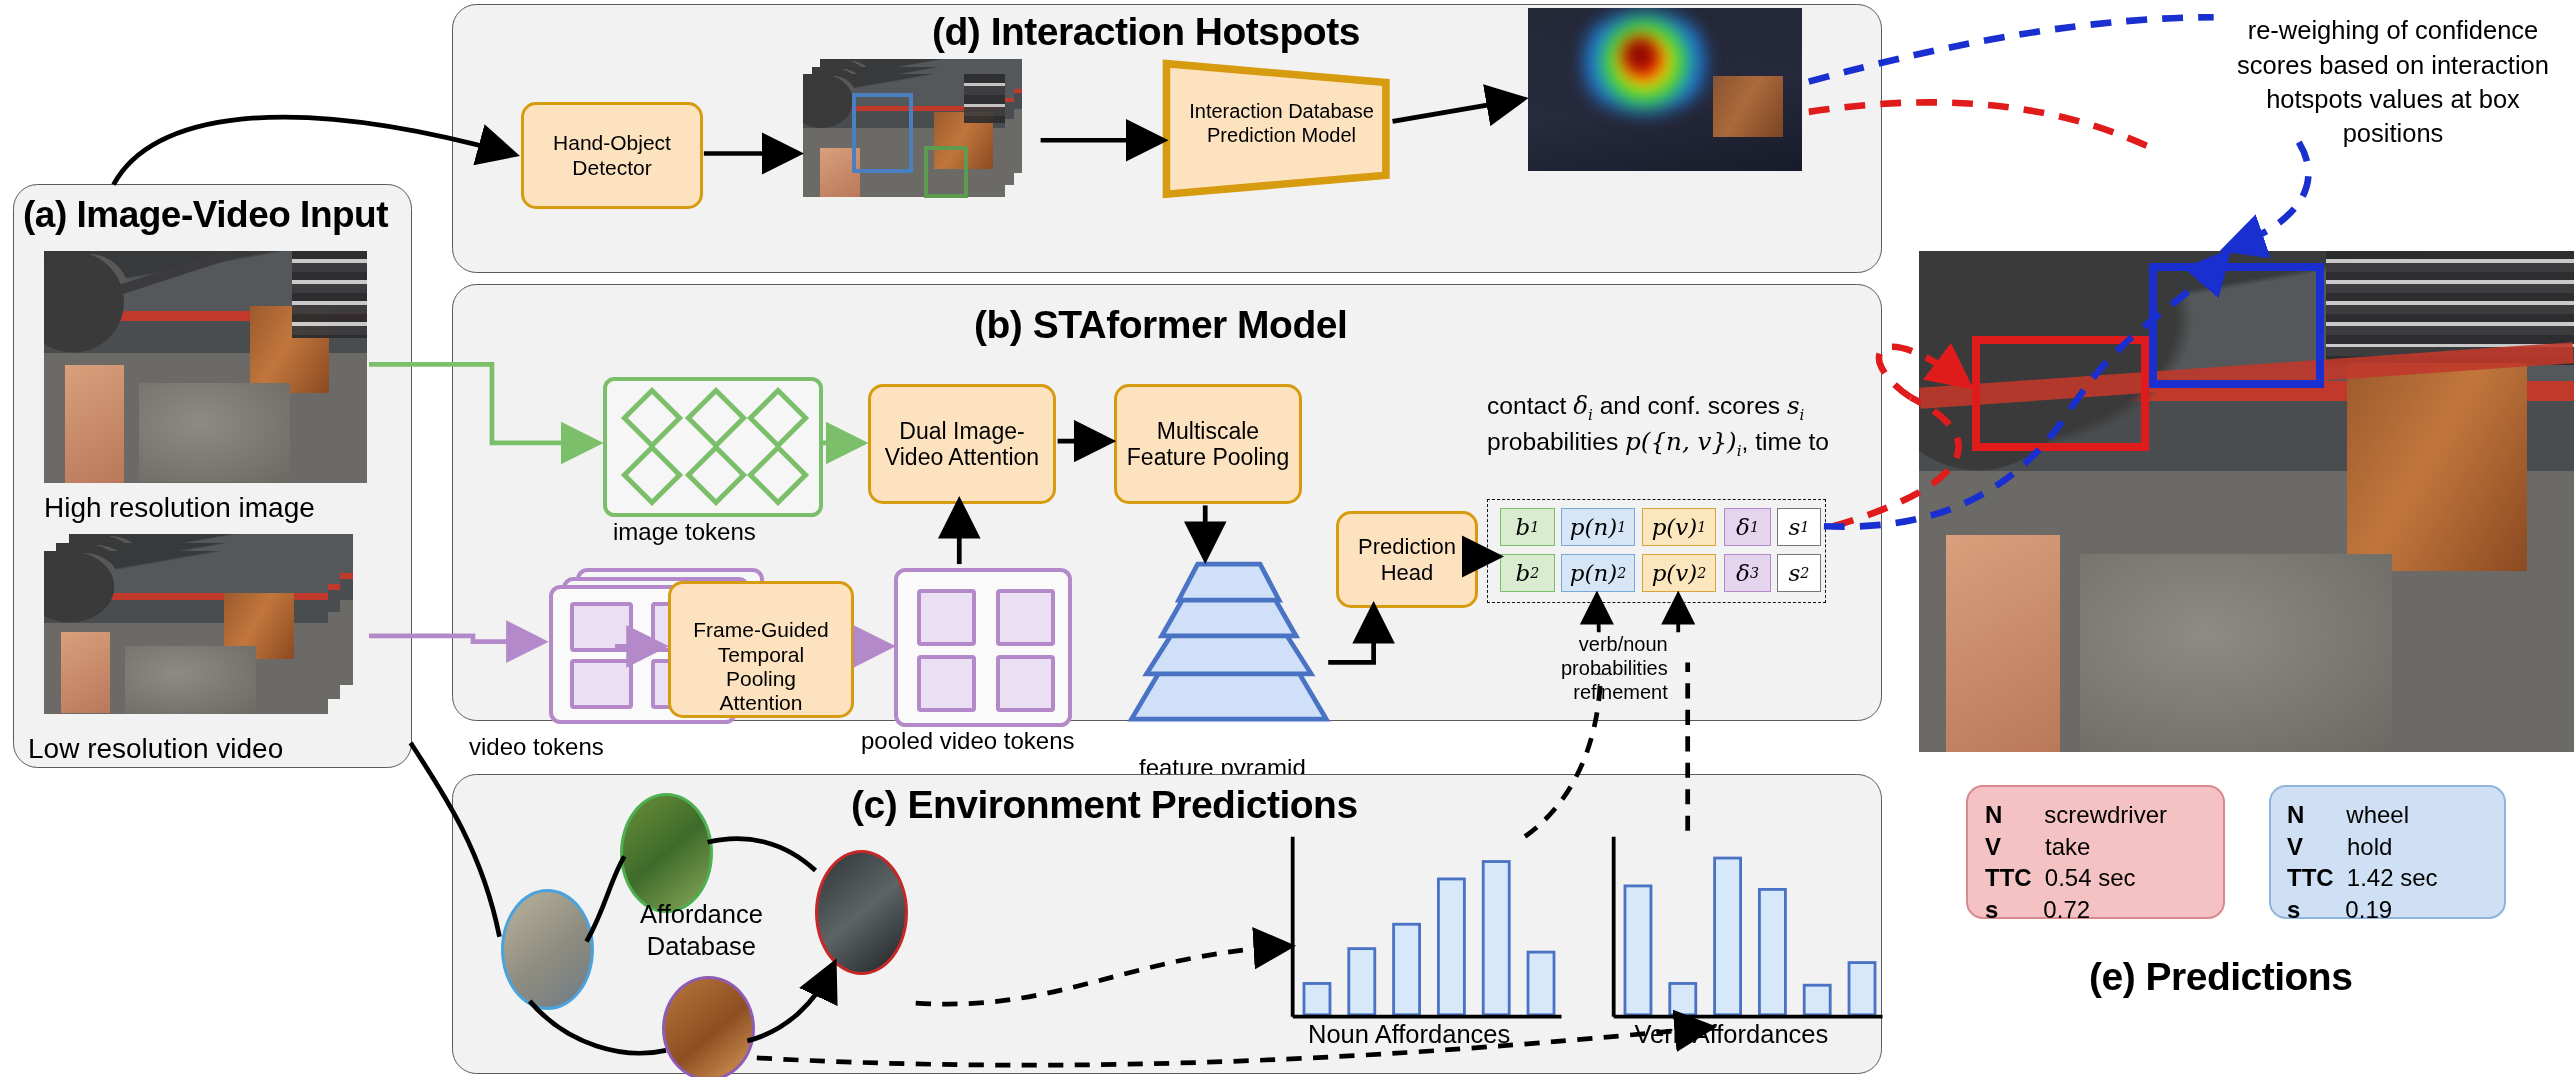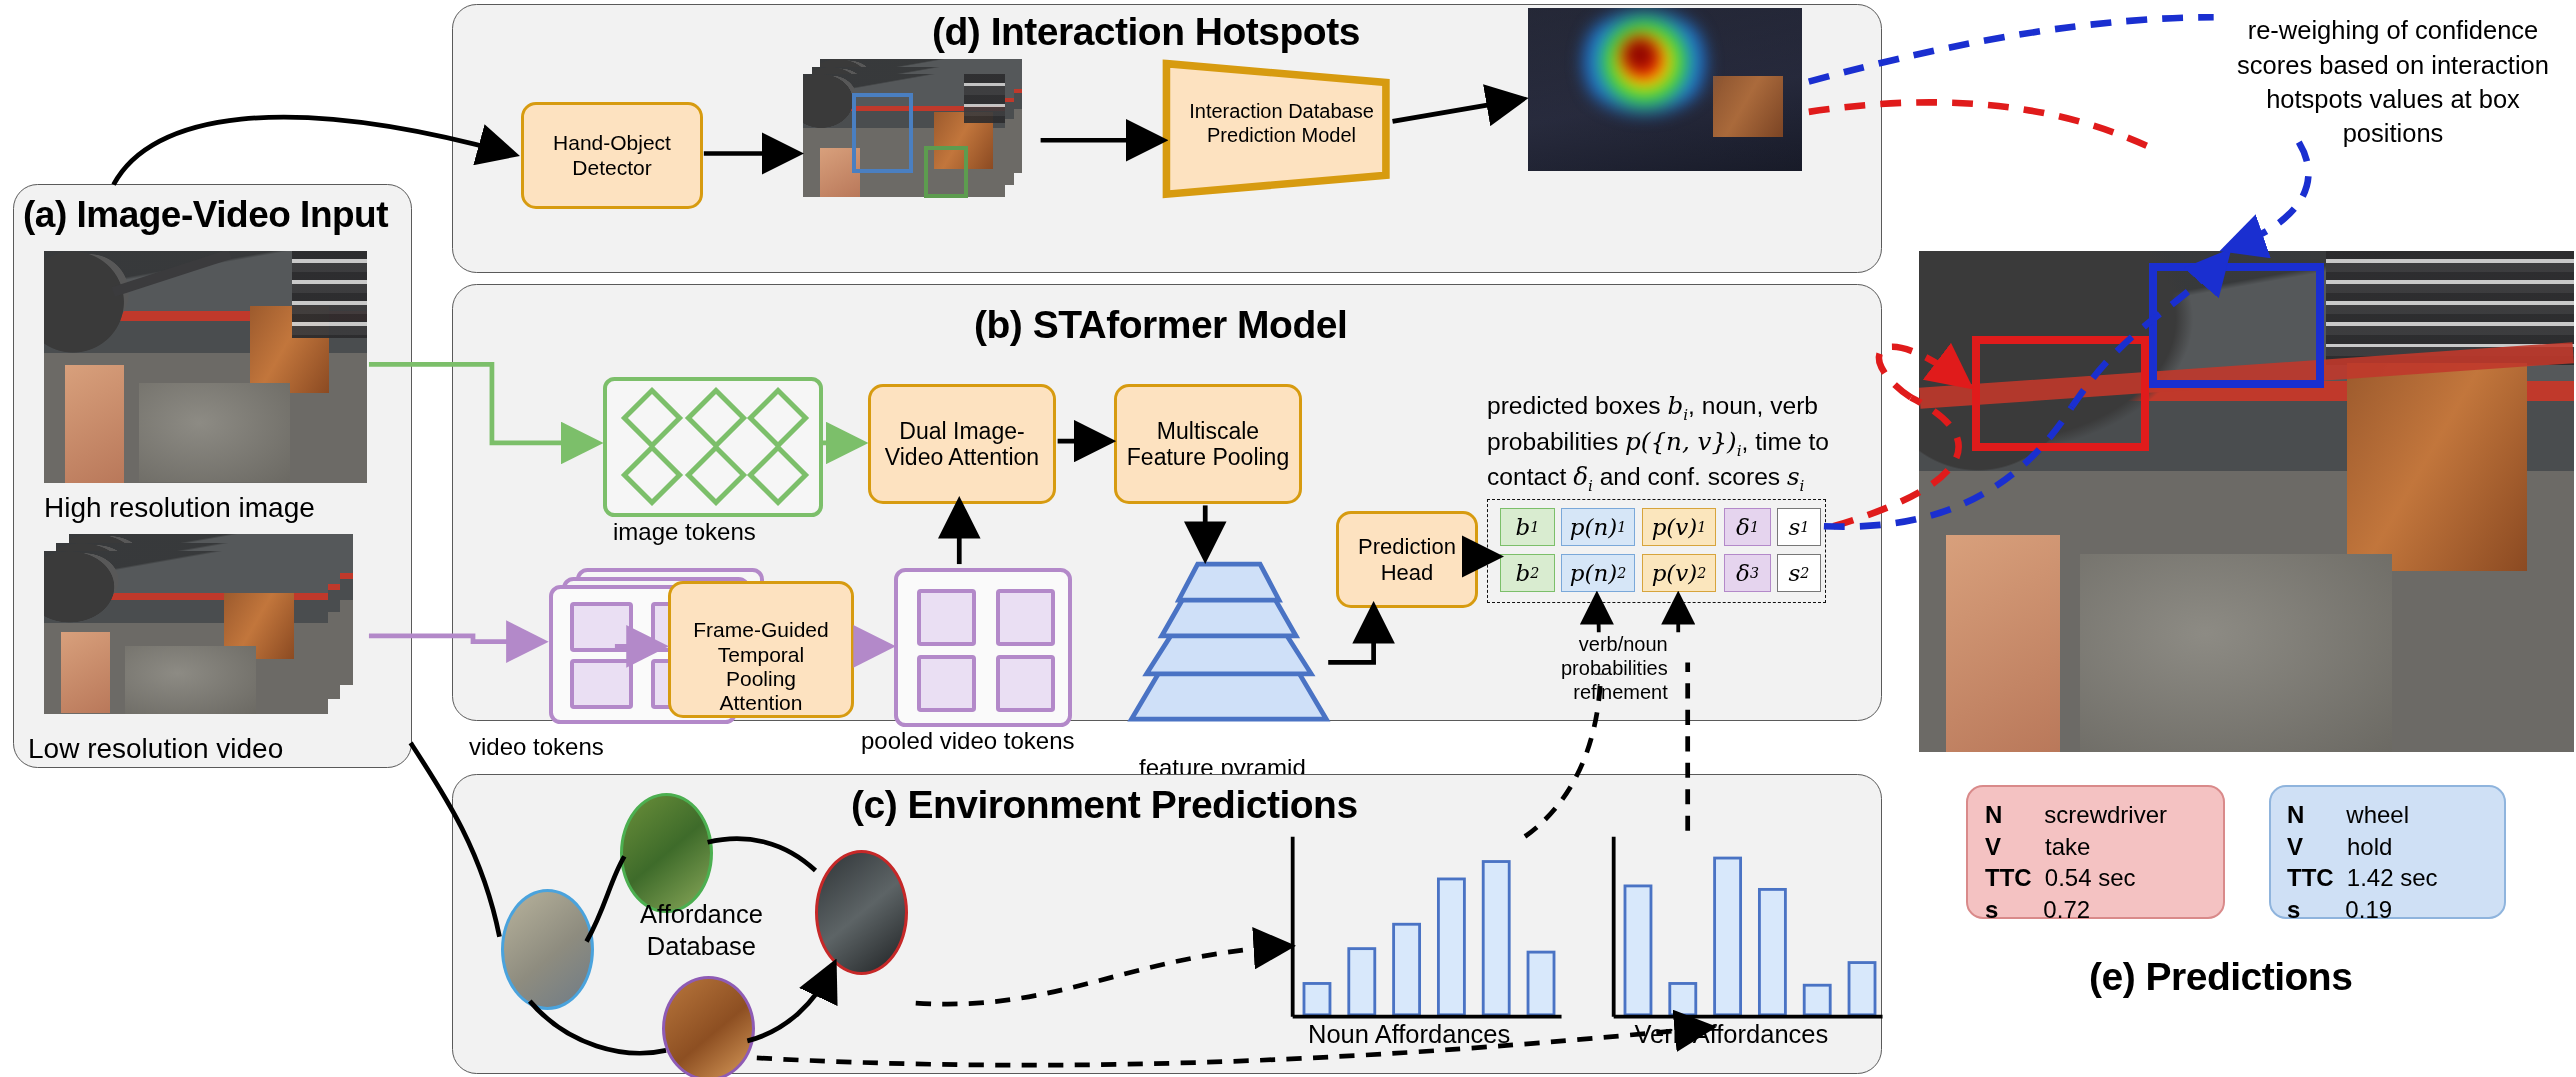--- a/index.html
+++ b/index.html
@@ -157,23 +157,22 @@
   </g>
 </svg>
 <div class="lbl" style="left:1139px;top:727px;font-size:24px;margin-top:27px;">feature pyramid</div>
 
 <div class="obox" style="left:1336px;top:511px;width:136px;height:91px;font-size:22px;">
   <span style="white-space:pre-line;">Prediction
 Head</span>
 </div>
 
 <div class="abs" style="left:1487px;top:390px;width:407px;font-size:24.6px;line-height:1.3;">
-  <div>predicted boxes <i style="font-family:'DejaVu Serif',serif">b<sub>i</sub></i>, noun, verb</div>
+  <div>contact <i style="font-family:'DejaVu Serif',serif">δ<sub>i</sub></i> and conf. scores <i style="font-family:'DejaVu Serif',serif">s<sub>i</sub></i></div>
   <div>probabilities <i style="font-family:'DejaVu Serif',serif">p({n,&nbsp;v})<sub>i</sub></i>, time to</div>
-  <div>contact <i style="font-family:'DejaVu Serif',serif">δ<sub>i</sub></i> and conf. scores <i style="font-family:'DejaVu Serif',serif">s<sub>i</sub></i></div>
 </div>
 
 <div class="predbox" style="left:1487px;top:499px;width:337px;height:102px;"></div>
 <div class="predcell" style="left:1500px;top:508px;width:53px;height:36px;background:#d9ecd0;border:1.9px solid #7cbf6a;font-size:23px;">b<sub>1</sub></div>
 <div class="predcell" style="left:1561px;top:508px;width:72px;height:36px;background:#d6e6f7;border:1.9px solid #7aa8d9;font-size:23px;">p(n)<sub>1</sub></div>
 <div class="predcell" style="left:1642px;top:508px;width:72px;height:36px;background:#fbe6bd;border:1.9px solid #d7a43c;font-size:23px;">p(v)<sub>1</sub></div>
 <div class="predcell" style="left:1724px;top:508px;width:45px;height:36px;background:#e5d4ee;border:1.9px solid #b389c9;font-size:23px;">δ<sub>1</sub></div>
 <div class="predcell" style="left:1777px;top:508px;width:42px;height:36px;background:#fff;border:1.9px solid #777;font-size:23px;">s<sub>1</sub></div>
 
 <div class="predcell" style="left:1500px;top:554px;width:53px;height:36px;background:#d9ecd0;border:1.9px solid #7cbf6a;font-size:23px;">b<sub>2</sub></div>

